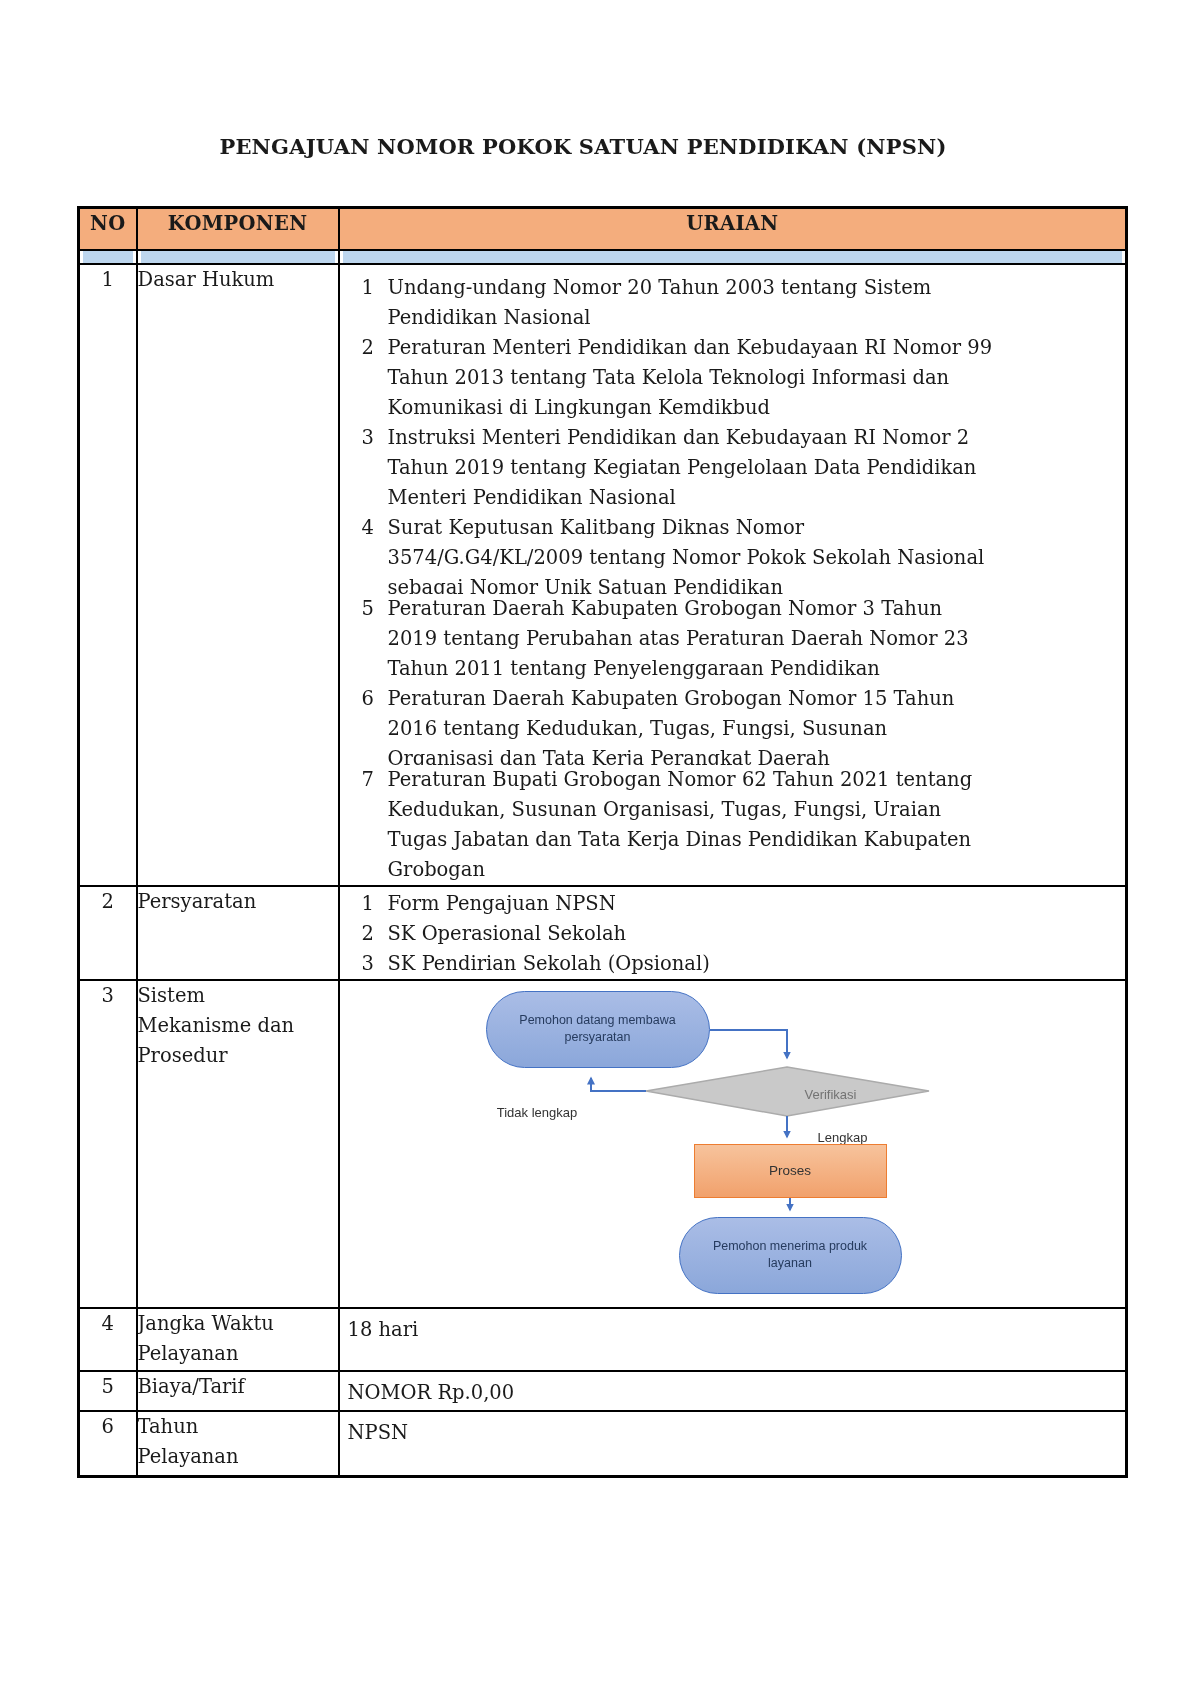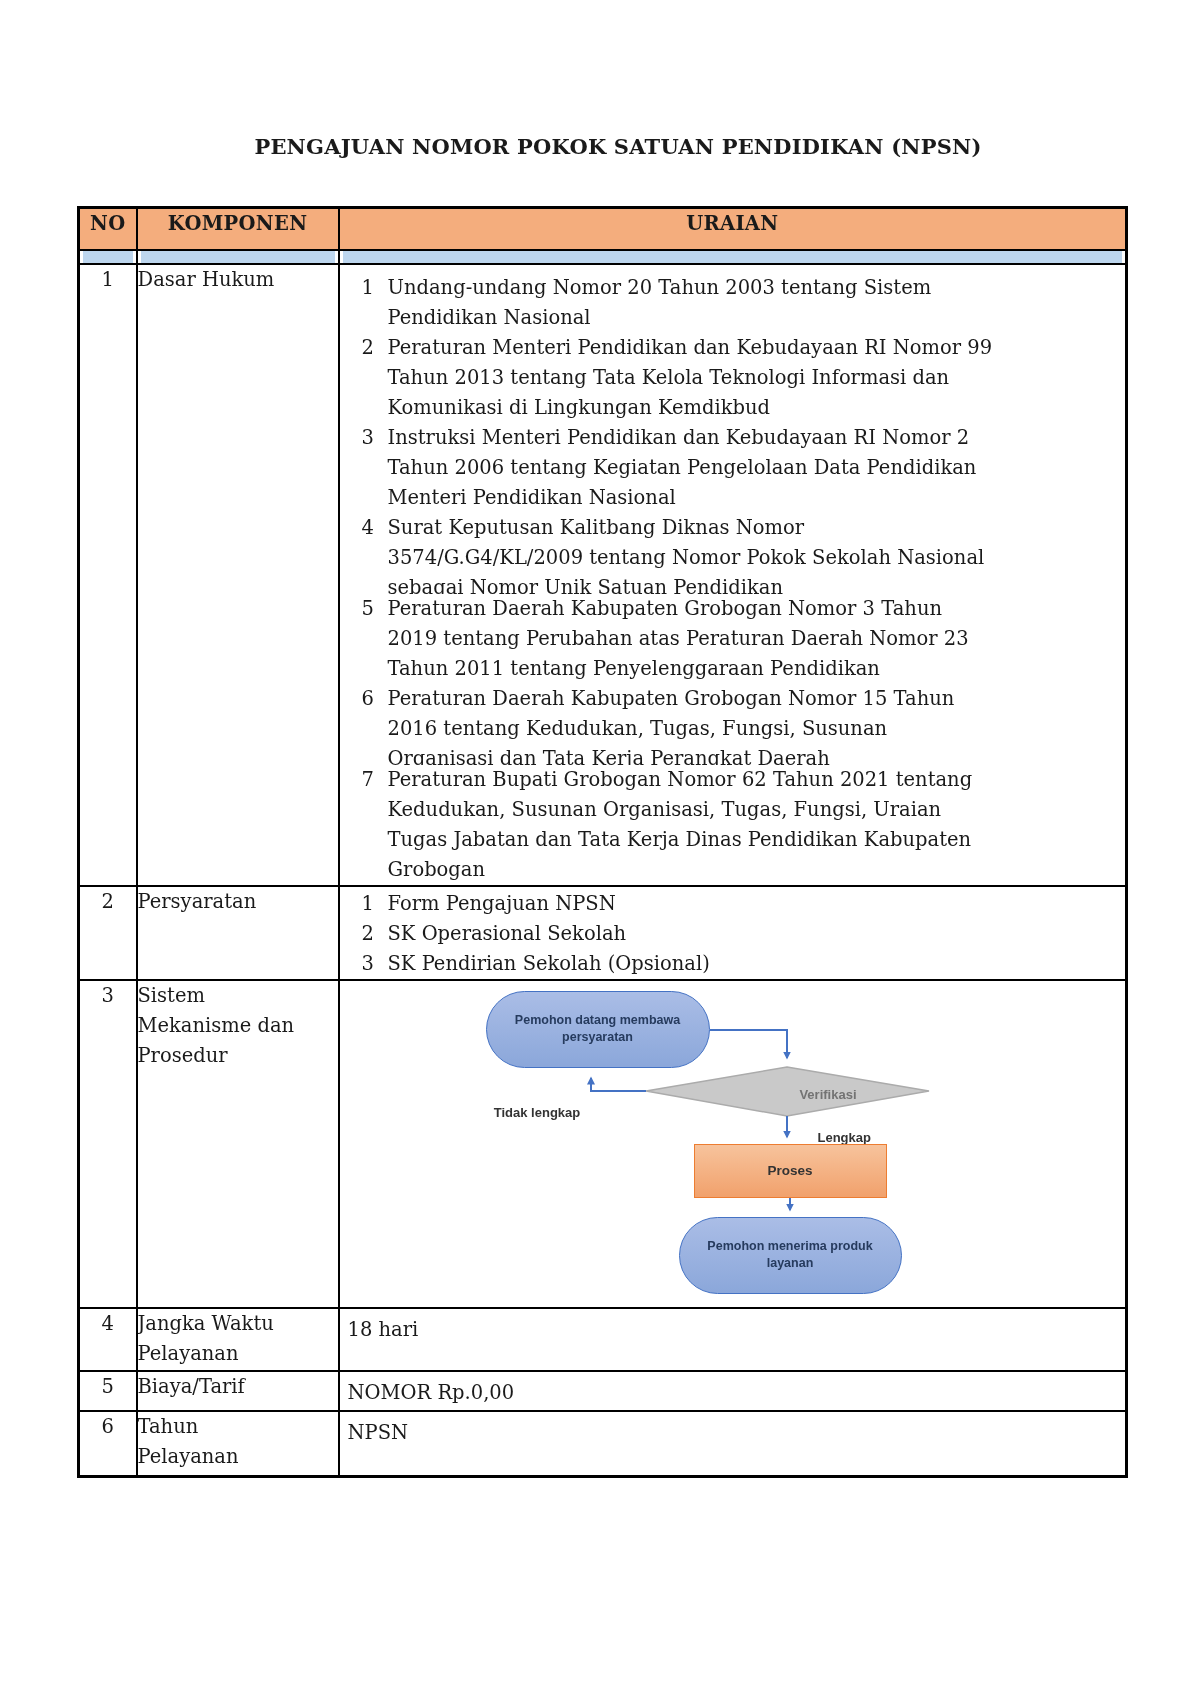--- a/index.html
+++ b/index.html
@@ -15,21 +15,21 @@
     --c-proc2:#f1a16c;
     --c-procborder:#ED7D31;
     --c-arrow:#4472C4;
   }
   html,body{
     margin:0;padding:0;width:1190px;height:1683px;
     background:#ffffff;position:relative;overflow:hidden;
     font-family:"DejaVu Serif", serif;color:var(--c-text);
   }
   .doc-title{
-    position:absolute;top:134px;left:94px;width:1048px;
+    position:absolute;top:134px;left:59px;width:1048px;
     text-align:center;font-size:21px;font-weight:bold;
     letter-spacing:0.2px;white-space:nowrap;
   }
   table.main{
     position:absolute;top:206px;left:77px;width:1048px;
     border-collapse:collapse;table-layout:fixed;
   }
   table.main td,table.main th{
     border:2px solid #000;vertical-align:top;padding:0;
     font-size:19.5px;line-height:30px;overflow:hidden;
@@ -56,21 +56,21 @@
   .u-list{padding-top:8px;}
   tr.r2 .u-list{padding-top:2px;}
   .u-item{position:relative;padding-left:48px;padding-right:85px;text-align:left;}
   .u-num{position:absolute;left:22px;top:0;}
   .u-line{display:block;}
   .u-item.justify .u-line:first-child{text-align:justify;text-align-last:justify;}
   .u-line.clipped{height:21px;overflow:hidden;}
   .u-plain{padding:6px 10px 0 8px;}
   
   .flow-wrap{position:relative;width:100%;height:326px;
-    font-family:"Liberation Sans", sans-serif;color:#333;font-weight:bold;}
+    font-family:"Liberation Sans", sans-serif;color:#333;}
   .flow-svg{position:absolute;left:0;top:0;}
   .flow-shape{position:absolute;display:flex;align-items:center;justify-content:center;
     text-align:center;box-sizing:border-box;font-size:12.5px;line-height:17px;}
   .flow-start{
     left:146px;top:10px;width:224px;height:77px;border-radius:39px;
     background:linear-gradient(180deg,var(--c-blue1),var(--c-blue2));
     border:1.5px solid var(--c-blueborder);color:#263b5e;padding:0 26px;
   }
   .flow-end{
     left:339px;top:236px;width:223px;height:77px;border-radius:39px;
@@ -132,21 +132,21 @@
             </div>
             <div class="u-item">
               <span class="u-num">2</span>
               <div class="u-line">Peraturan Menteri Pendidikan dan Kebudayaan RI Nomor 99</div>
               <div class="u-line">Tahun 2013 tentang Tata Kelola Teknologi Informasi dan</div>
               <div class="u-line">Komunikasi di Lingkungan Kemdikbud</div>
             </div>
             <div class="u-item">
               <span class="u-num">3</span>
               <div class="u-line">Instruksi Menteri Pendidikan dan Kebudayaan RI Nomor 2</div>
-              <div class="u-line">Tahun 2006 tentang Kegiatan Pengelolaan Data Pendidikan</div>
+              <div class="u-line">Tahun 2019 tentang Kegiatan Pengelolaan Data Pendidikan</div>
               <div class="u-line">Menteri Pendidikan Nasional</div>
             </div>
             <div class="u-item">
               <span class="u-num">4</span>
               <div class="u-line">Surat Keputusan Kalitbang Diknas Nomor</div>
               <div class="u-line">3574/G.G4/KL/2009 tentang Nomor Pokok Sekolah Nasional</div>
               <div class="u-line clipped">sebagai Nomor Unik Satuan Pendidikan</div>
             </div>
             <div class="u-item">
               <span class="u-num">5</span>

